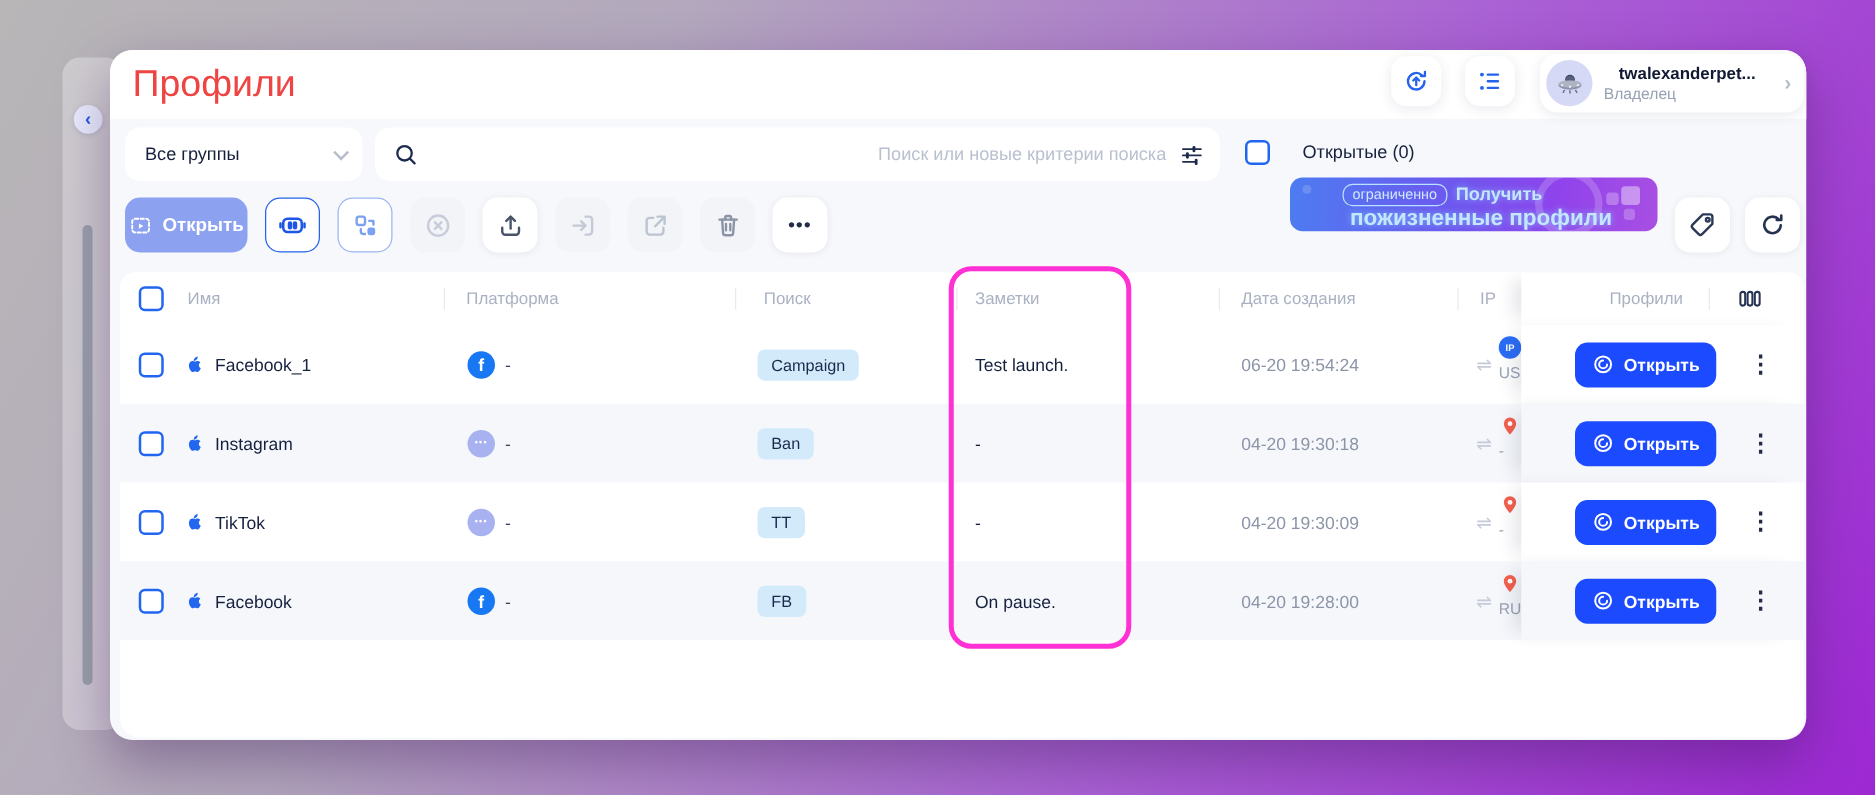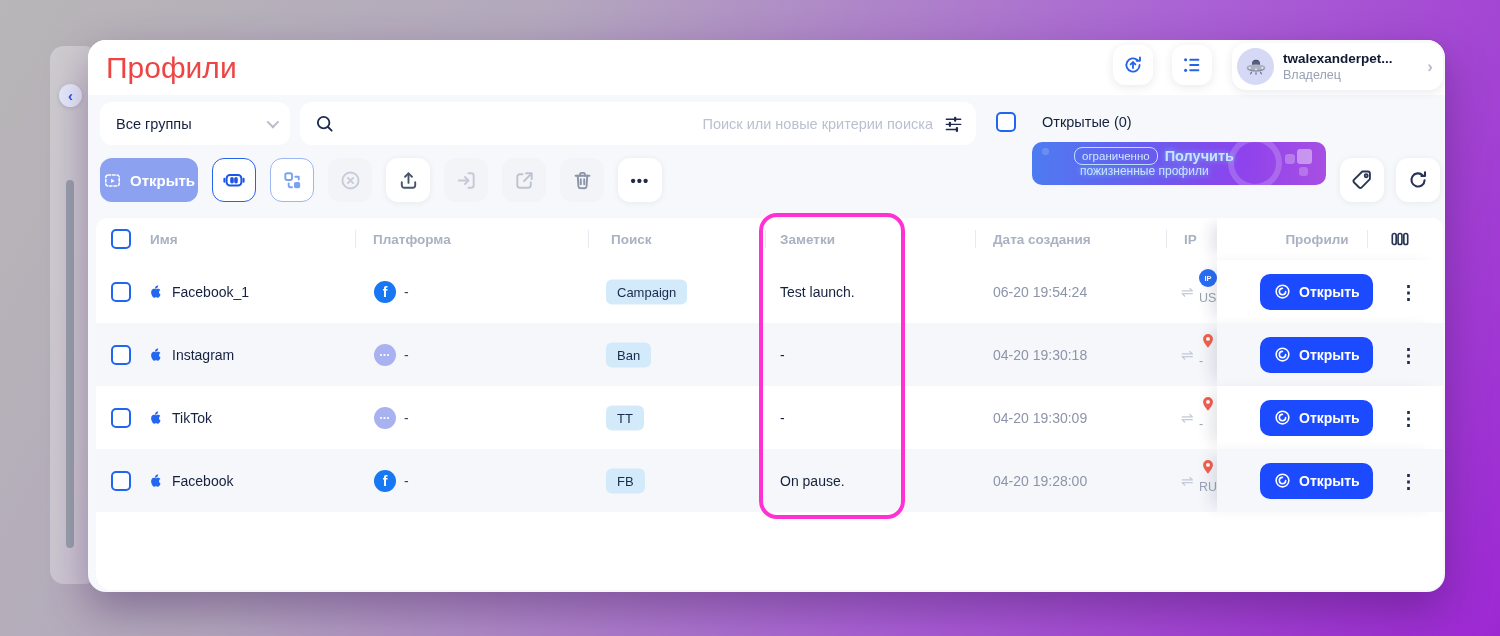--- a/index.html
+++ b/index.html
@@ -25,21 +25,21 @@
   
   .panel-header { position:absolute; left:0; right:0; top:0; height:55px; background:#fff; border-radius:18px 18px 0 0; }
   .page-title { position:absolute; left:18px; top:11px; font-size:30px; font-weight:400; color:#ef4444; }
   .hbtn { position:absolute; top:5px; width:40px; height:40px; border-radius:12px; background:#fff;
     box-shadow:0 2px 10px rgba(25,39,75,.10); display:flex; align-items:center; justify-content:center; border:none; cursor:pointer; }
   .hbtn.sync { left:1025px; } .hbtn.list { left:1084px; }
   .user-card { position:absolute; left:1144px; top:3px; width:211px; height:47px; background:#fff; border-radius:14px;
     box-shadow:0 2px 10px rgba(25,39,75,.10); display:flex; align-items:center; padding:4px 10px 4px 5px; gap:9px; cursor:pointer; }
   .avatar { width:37px; height:37px; border-radius:50%; background:#d5d9f6; display:flex; align-items:center; justify-content:center; flex:none; }
   .user-meta { flex:1; min-width:0; }
-  .user-name { font-size:13.5px; font-weight:700; color:#121a33; white-space:nowrap; }
+  .user-name { font-size:13.5px; font-weight:700; color:#121a33; white-space:nowrap;margin-left:12px; }
   .user-role { font-size:12.5px; color:#98a0b3; margin-top:2px; }
   .user-chevron { color:#b7bdca; font-size:17px; font-weight:700; }
 
   
   .group-select { position:absolute; left:12px; top:62px; width:190px; height:43px; background:#fff; border-radius:12px;
     display:flex; align-items:center; padding:0 14px 0 16px; cursor:pointer; }
   .group-select .lbl { font-size:14.5px; color:#15203d; flex:1; }
   .chev-down { width:9px; height:9px; border-right:2px solid #b7bdca; border-bottom:2px solid #b7bdca;
     transform:rotate(45deg) translateY(-2px); }
   .search-box { position:absolute; left:212px; top:62px; width:676px; height:43px; background:#fff; border-radius:12px;
@@ -62,30 +62,30 @@
   .tbtn.b-upload { left:298px; } .tbtn.b-import { left:356px; } .tbtn.b-share { left:414px; }
   .tbtn.b-trash { left:472px; } .tbtn.b-more { left:530px; }
   .more-dots { font-size:15px; letter-spacing:1px; color:#222c49; font-weight:700; }
 
   .promo { position:absolute; left:944px; top:102px; width:294px; height:43px; border-radius:10px; border:none; cursor:pointer;
     background:linear-gradient(95deg,#4d7cf1 0%,#6f57ee 45%,#8f43ec 72%,#a84fe3 100%);
     overflow:hidden; color:#c4e7ff; text-align:left; }
   .promo-line1 { position:absolute; left:42px; top:5px; display:flex; align-items:center; gap:7px; }
   .promo-badge { border:1.5px solid #b9e2ff; border-radius:8px; padding:0 7px; font-size:11.5px; line-height:16px; color:#cdeaff; }
   .promo-t1 { font-size:14.5px; font-weight:700; text-shadow:0 0 6px rgba(130,210,255,.8); }
-  .promo-line2 { position:absolute; left:48px; top:22px; font-size:12px; font-weight:400; text-shadow:0 0 6px rgba(130,210,255,.8); }
+  .promo-line2 { position:absolute; left:48px; top:22px; font-size:18px; font-weight:700; text-shadow:0 0 6px rgba(130,210,255,.8); }
   .promo-sq { position:absolute; background:rgba(255,255,255,.45); border-radius:3px; }
   .promo-ring { position:absolute; width:54px; height:54px; border:6px solid rgba(255,255,255,.18); border-radius:50%; right:44px; top:-6px; }
   .tbtn.b-tag { left:1252px; background:#fff; box-shadow:0 1px 6px rgba(25,39,75,.07); }
   .tbtn.b-refresh { left:1308px; background:#fff; box-shadow:0 1px 6px rgba(25,39,75,.07); }
 
   
   .table { position:absolute; left:8px; right:2px; top:178px; bottom:2px; background:#fff;
     border-radius:12px 12px 16px 16px; overflow:hidden; }
-  .thead { position:relative; height:42px; background:#fff;font-weight:bold; }
+  .thead { position:relative; height:42px; background:#fff; }
   .th { position:absolute; top:50%; transform:translateY(-50%); font-size:13.5px; color:#a9b1c2; white-space:nowrap; }
   .vsep { position:absolute; top:12px; width:1px; height:18px; background:#e7eaf1; }
   .trow { position:relative; height:63px; }
   .rows .trow:nth-child(even) { background:#f5f7fb; }
   .rows .trow:nth-child(even) .action-col { background:#f5f7fb; }
   .rows .trow:nth-child(odd) .action-col { background:#fff; }
   .cc { position:absolute; top:50%; transform:translateY(-50%); }
   .name-txt { font-size:14px; color:#16213f; }
   .pf-circle { width:22px; height:22px; border-radius:50%; display:flex; align-items:center; justify-content:center; color:#fff; }
   .pf-fb { background:#1877f2; font-weight:700; font-size:14px; padding-top:1px; }

